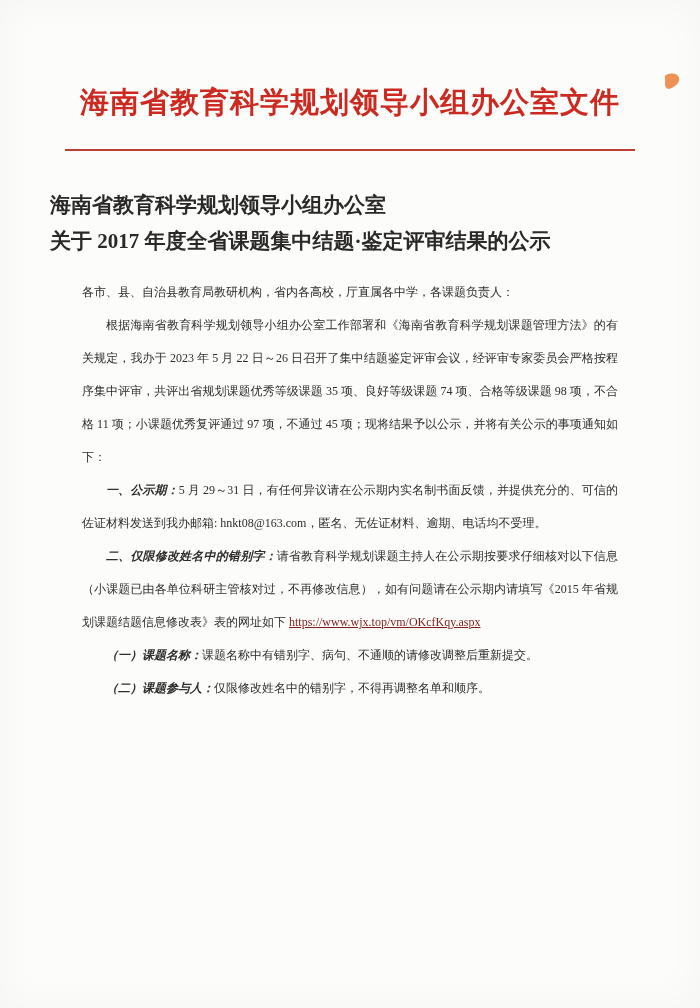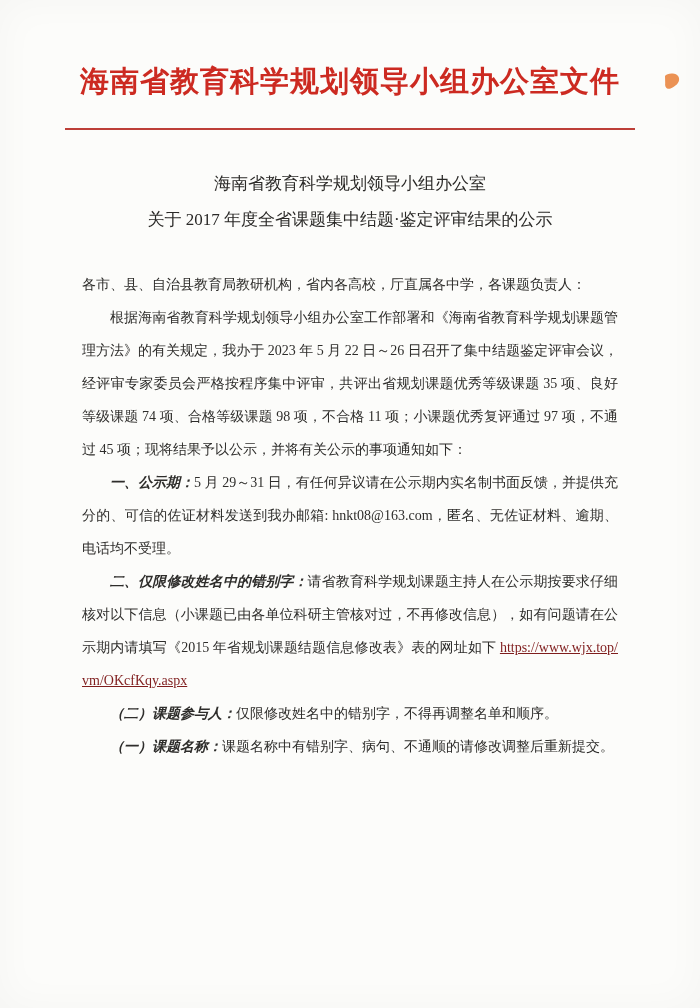--- a/index.html
+++ b/index.html
@@ -18,49 +18,49 @@
     box-shadow: inset 0 0 40px rgba(0,0,0,0.03);
   }
   .corner-mark {
     position: absolute;
     top: 70px;
     right: 18px;
     width: 24px;
     height: 24px;
   }
   .letterhead {
-    margin: 16px;
-    padding-top: 46px;
+    margin: 1px;
+    padding-top: 82px;
     text-align: center;
     font-size: 29px;
     line-height: 38px;
     font-weight: bold;
     color: #cc2a21;
     letter-spacing: 1px;
   }
   .red-rule {
     width: 570px;
     margin: 28px auto 0;
     border: 0;
     border-top: 2px solid #bd3f38;
   }
   .doc-title {
     margin: 36px auto 0;
     width: 600px;
-    text-align: center;
-    font-weight: normal;
-    font-size: 17px;
+    text-align: left;
+    font-weight: bold;
+    font-size: 21px;
     line-height: 36px;
     color: #2a2927;
   }
   .doc-title span { display: block; }
   .body-text {
     width: 536px;
-    margin: 30px auto 0;
-    font-size: 14px;
+    margin: 17px auto 0;
+    font-size: 12px;
     line-height: 33px;
     text-align: justify;
   }
   .body-text p {
     margin: 0;
     text-indent: 2em;
   }
   .body-text p.no-indent { text-indent: 0; }
   .body-text b { font-weight: bold; font-style: italic; }
   .link {
@@ -92,18 +92,18 @@
   <div class="body-text">
 
     <p class="no-indent">各市、县、自治县教育局教研机构，省内各高校，厅直属各中学，各课题负责人：</p>
 
     <p>根据海南省教育科学规划领导小组办公室工作部署和《海南省教育科学规划课题管理方法》的有关规定，我办于 2023 年 5 月 22 日～26 日召开了集中结题鉴定评审会议，经评审专家委员会严格按程序集中评审，共评出省规划课题优秀等级课题 35 项、良好等级课题 74 项、合格等级课题 98 项，不合格 11 项；小课题优秀复评通过 97 项，不通过 45 项；现将结果予以公示，并将有关公示的事项通知如下：</p>
 
     <p><b>一、公示期：</b><span>5 月 29～31 日，有任何异议请在公示期内实名制书面反馈，并提供充分的、可信的佐证材料发送到我办邮箱: hnkt08@163.com，匿名、无佐证材料、逾期、电话均不受理。</span></p>
 
     <p><b>二、仅限修改姓名中的错别字：</b><span>请省教育科学规划课题主持人在公示期按要求仔细核对以下信息（小课题已由各单位科研主管核对过，不再修改信息），如有问题请在公示期内请填写《2015 年省规划课题结题信息修改表》表的网址如下 </span><a class="link" href="#">https://www.wjx.top/vm/OKcfKqy.aspx</a></p>
 
+    <p><b>（一）课题名称：</b><span>课题名称中有错别字、病句、不通顺的请修改调整后重新提交。</span></p>
+
     <p><b>（二）课题参与人：</b><span>仅限修改姓名中的错别字，不得再调整名单和顺序。</span></p>
-
-    <p><b>（一）课题名称：</b><span>课题名称中有错别字、病句、不通顺的请修改调整后重新提交。</span></p>
 
   </div>
 </div>
 
 </body></html>

